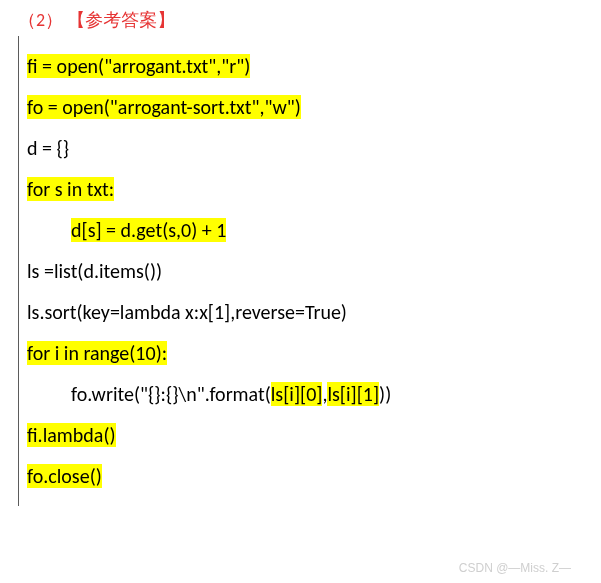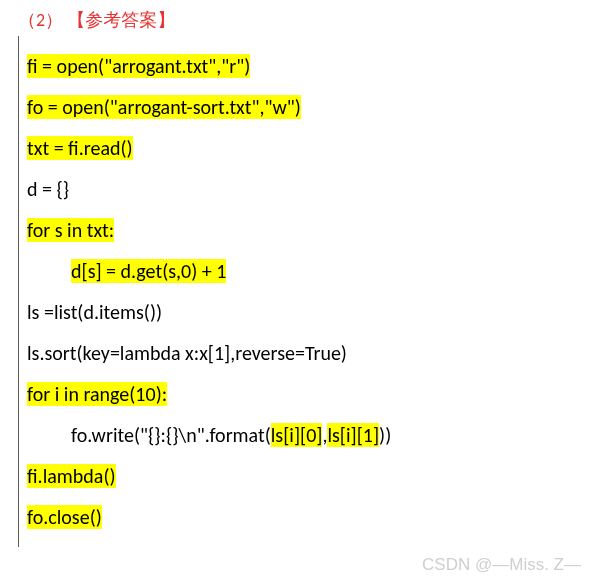--- a/index.html
+++ b/index.html
@@ -26,36 +26,35 @@
     .line {
       margin: 7px 0;
       line-height: 1.7;
     }
     .hl {
       background: #ffff00;
     }
     .indent1 { padding-left: 44px; }
     .watermark {
       position: fixed;
-      right: 20px;
+      right: 30px;
       bottom: 8px;
       color: #cfcfcf;
-      font-size: 17px;
+      font-size: 12px;
       font-family: "Microsoft YaHei", sans-serif;
     }
   </style>
 </head>
 <body>
 
 <div class="page">
   <div class="header">（2） 【参考答案】</div>
   <div class="code" id="code-block">
       <div class="line"><span class="hl">fi = open("arrogant.txt","r")</span></div>
       <div class="line"><span class="hl">fo = open("arrogant-sort.txt","w")</span></div>
-      <div class="line"><span class="hl">txt = fi.read()</span></div>
       <div class="line"><span>d = {}</span></div>
       <div class="line"><span class="hl">for s in txt:</span></div>
       <div class="line indent1"><span class="hl">d[s] = d.get(s,0) + 1</span></div>
       <div class="line"><span>ls =list(d.items())</span></div>
       <div class="line"><span>ls.sort(key=lambda x:x[1],reverse=True)</span></div>
       <div class="line"><span class="hl">for i in range(10):</span></div>
       <div class="line indent1"><span>fo.write("{}:{}\n".format(</span><span class="hl">ls[i][0]</span><span>,</span><span class="hl">ls[i][1]</span><span>))</span></div>
       <div class="line"><span class="hl">fi.lambda()</span></div>
       <div class="line"><span class="hl">fo.close()</span></div>
     </div>

